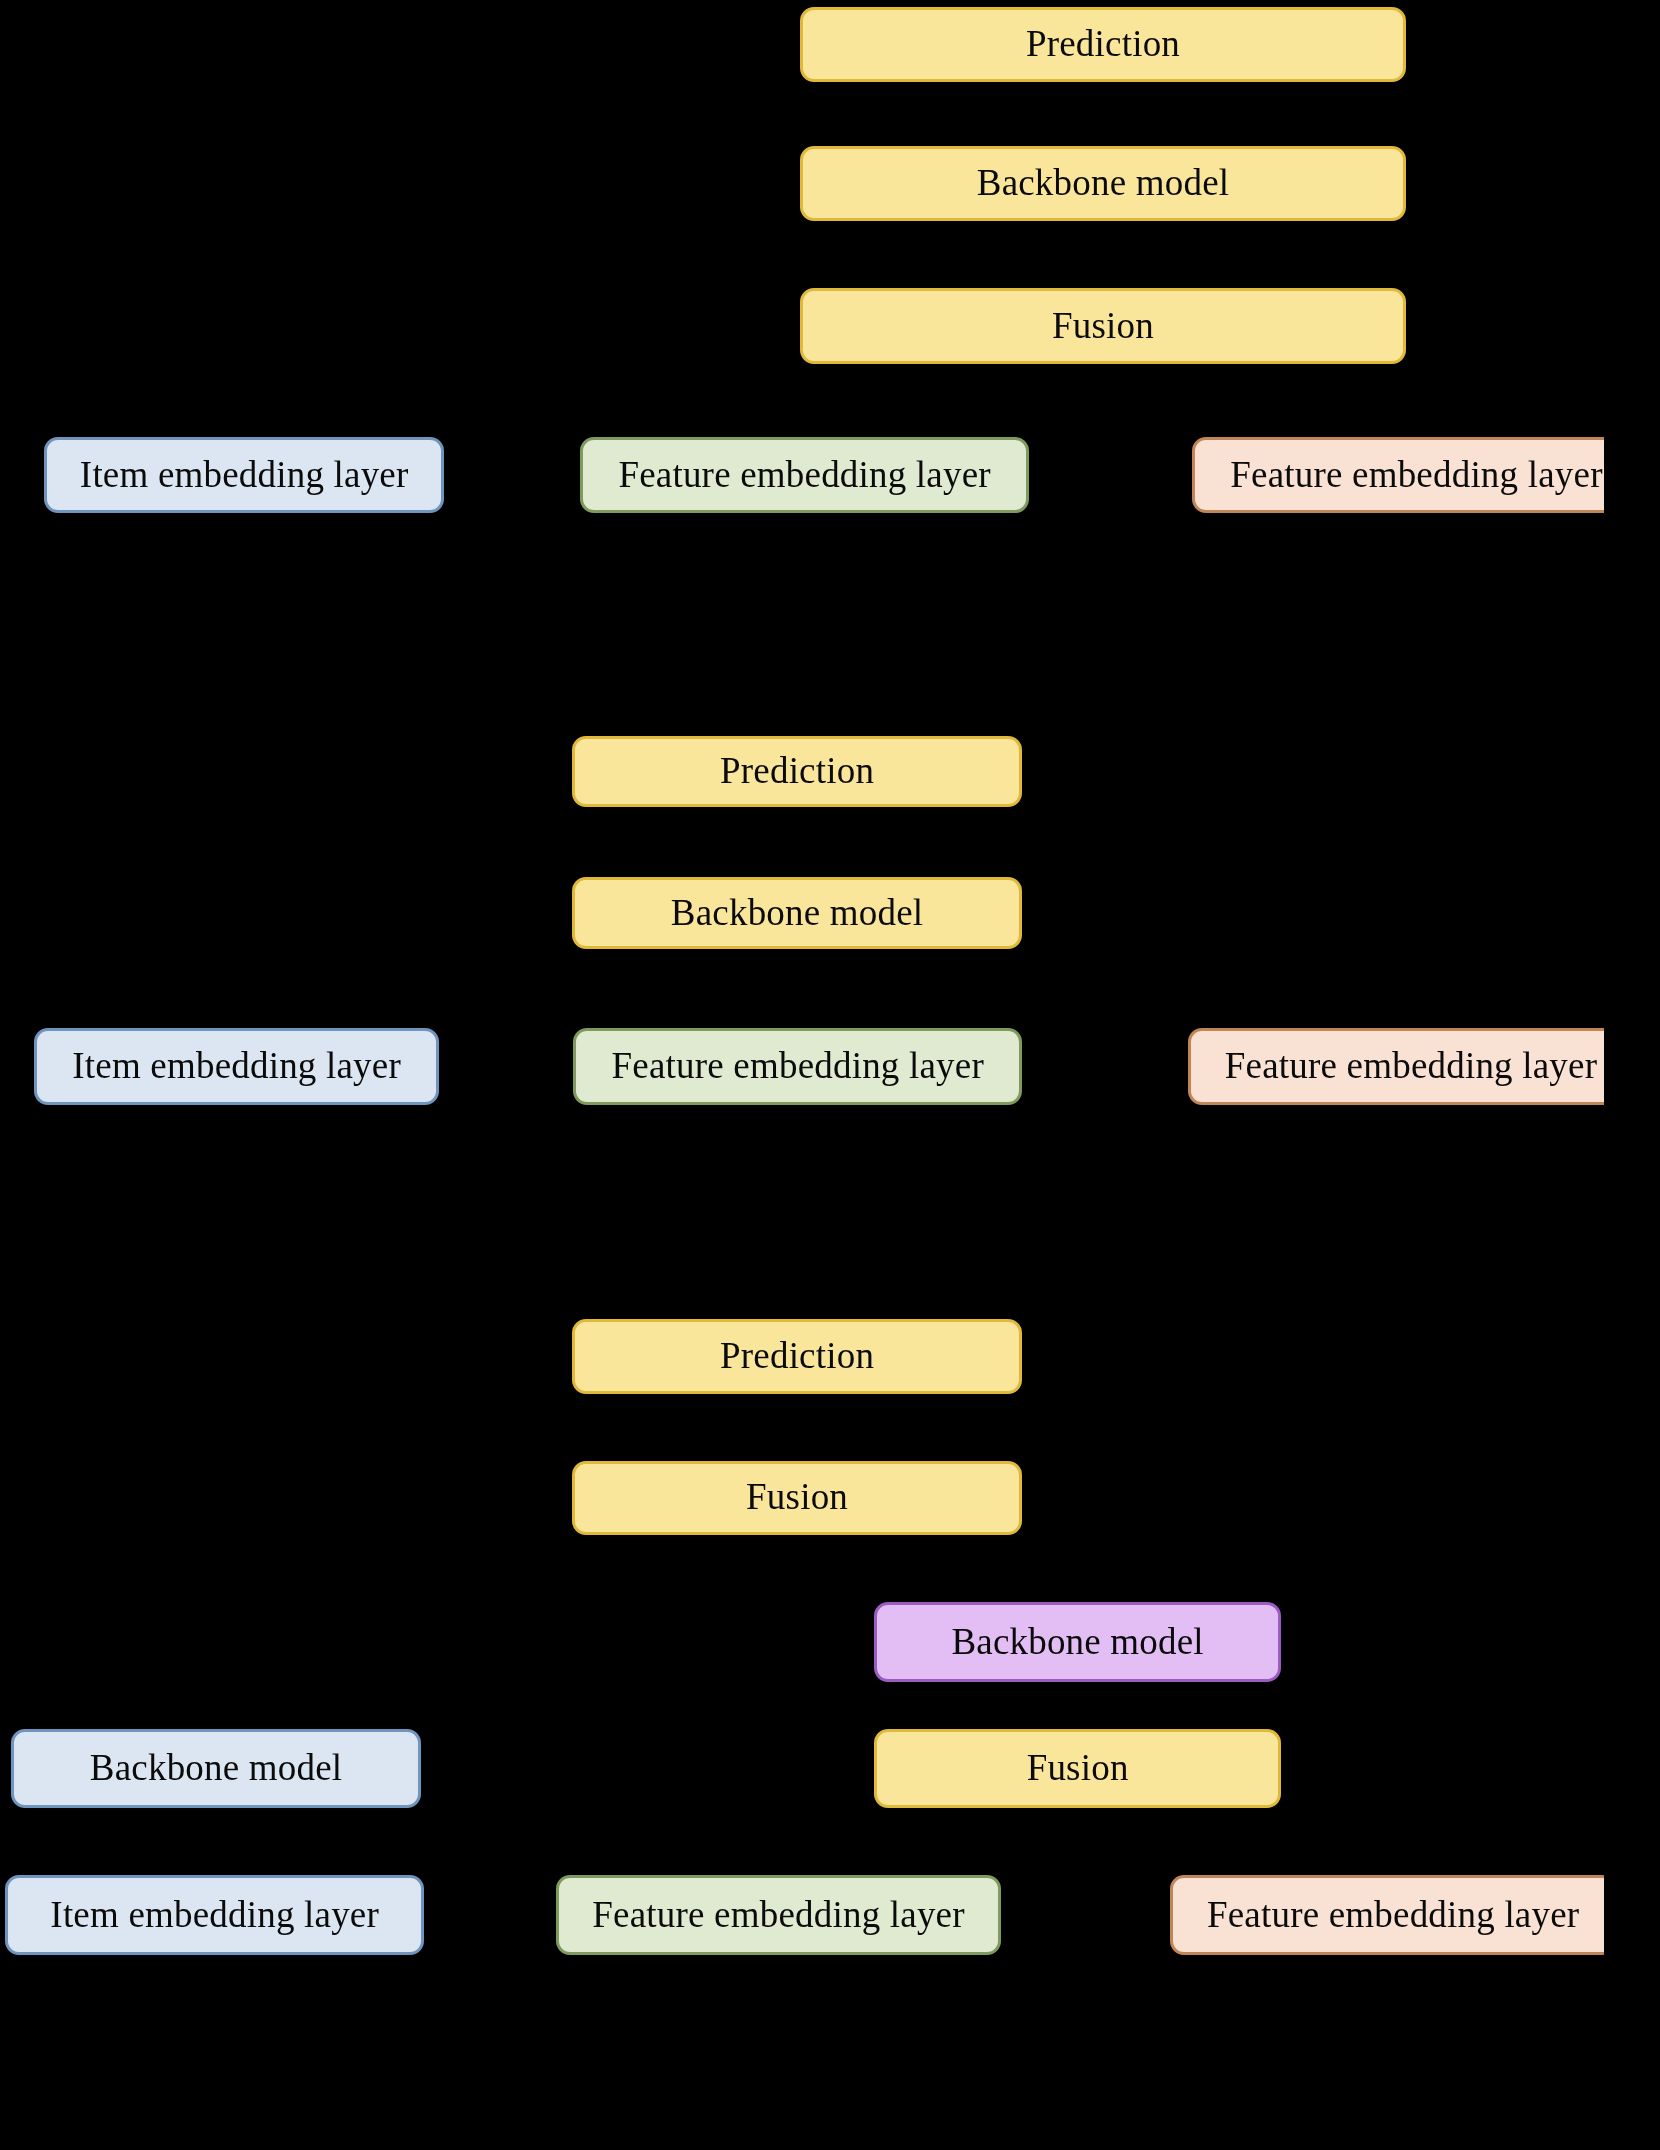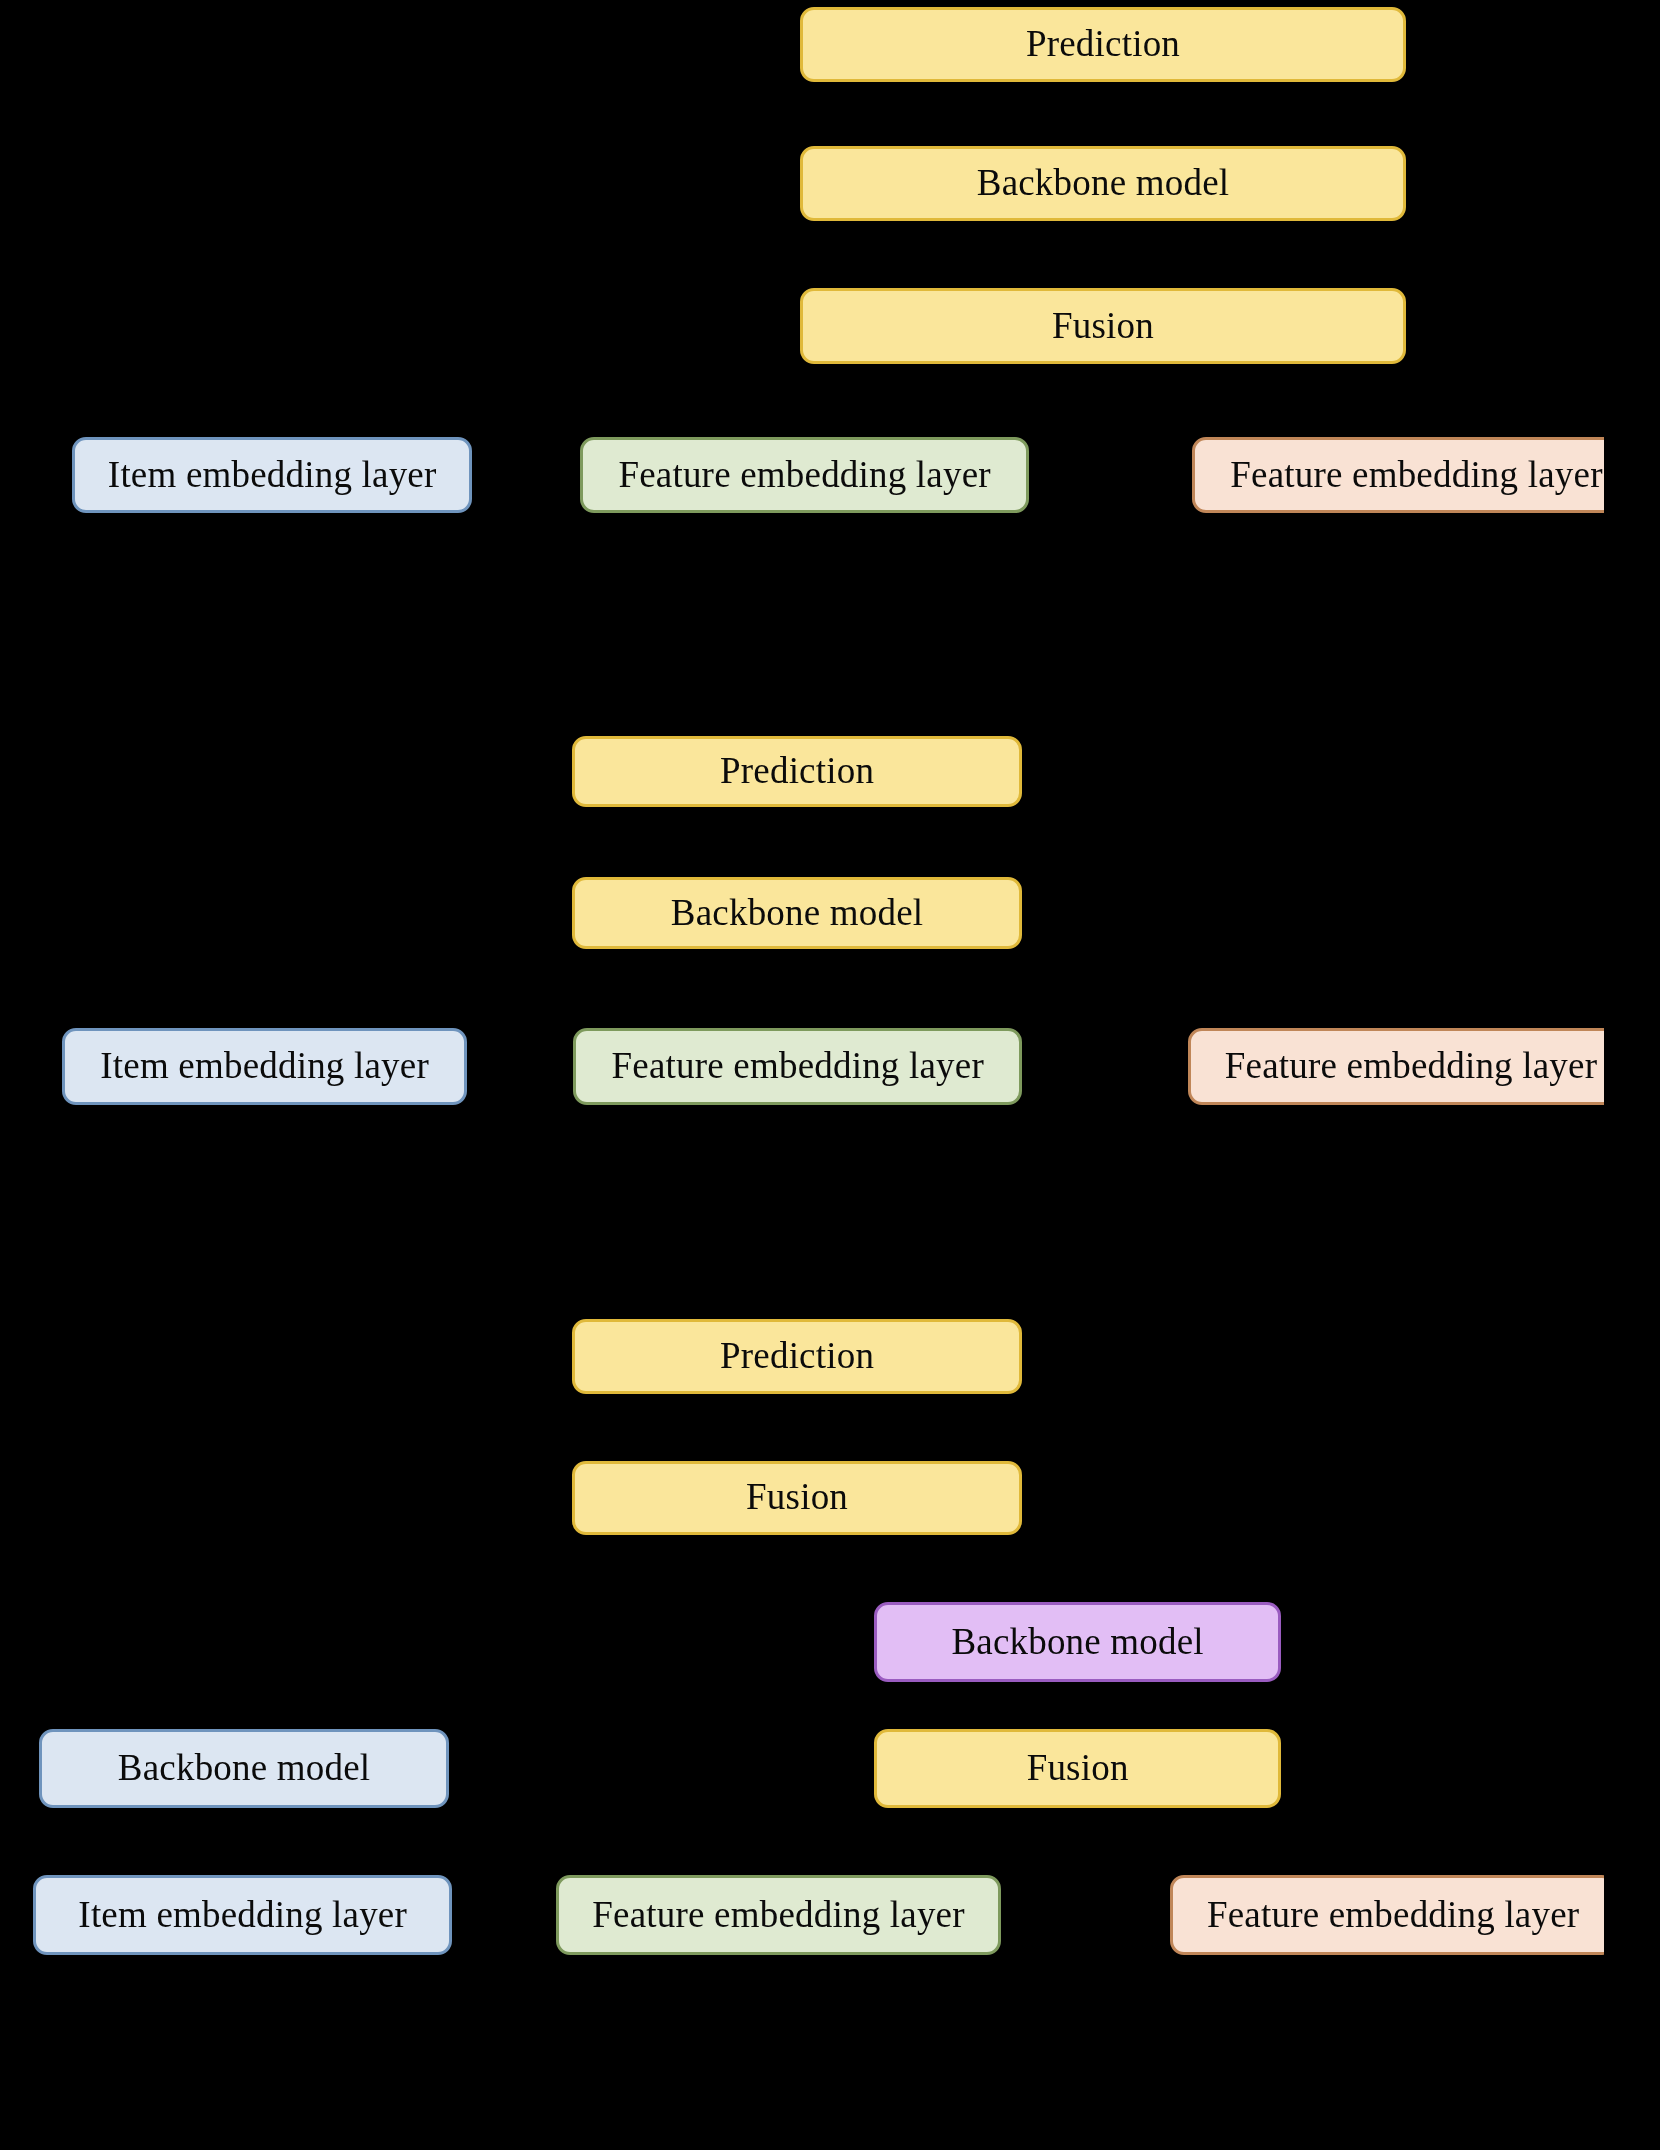--- a/index.html
+++ b/index.html
@@ -25,21 +25,21 @@
     font-size:37px;
     line-height:1.05;
     letter-spacing:0.2px;
     white-space:nowrap;
     box-shadow:3px 4px 0 rgba(0,0,0,0.55);
   }
   .node .lbl{pointer-events:none;}
 
   
   .pal-yellow{ background:#fae69b; border-color:#e0b93a; }
-  .pal-blue  { background:#dce6f2; border-color:#6f94bd;margin-left:28px; }
+  .pal-blue  { background:#dce6f2; border-color:#6f94bd; }
   .pal-green { background:#dfead1; border-color:#7e9a5d; }
   .pal-peach { background:#f9e2d4; border-color:#c08658; }
   .pal-purple{ background:#e2bef5; border-color:#9a5cc0; }
 
   
   #arrows{
     position:absolute;
     left:0; top:0;
     width:1660px; height:2150px;
     pointer-events:none;

